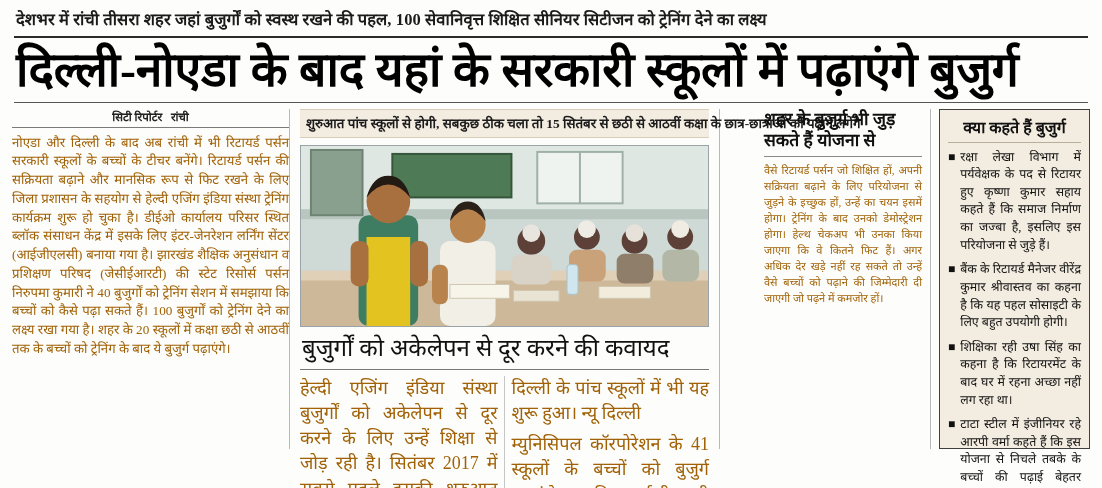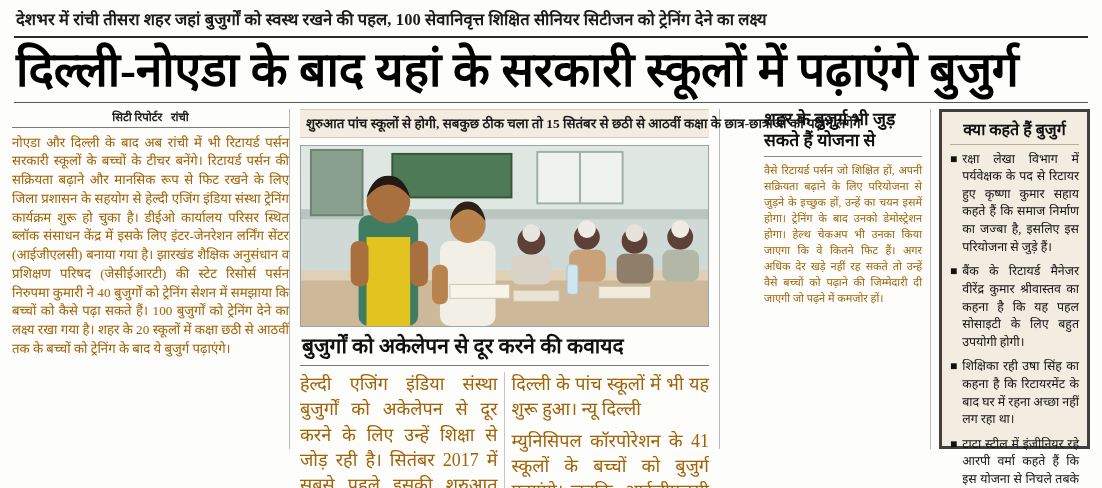--- a/index.html
+++ b/index.html
@@ -130,22 +130,22 @@
     height: 182px;
     background: linear-gradient(#cfd8dc, #b9c3c7);
     position: relative;
     overflow: hidden;
     border: 1px solid #9aa3a7;
     box-sizing: border-box;
   }
   .photo svg { display: block; width: 100%; height: 100%; }
 
   .photo-caption {
-    font-size: 21px;
-    font-weight: bold;
+    font-size: 24px;
+    font-weight: normal;
     color: #111;
     line-height: 1.2;
     padding: 7px 2px 6px 2px;
     white-space: nowrap;
   }
   .caption-rule {
     border: none;
     border-top: 1px solid #777;
     margin: 0 0 6px 0;
   }
@@ -167,21 +167,21 @@
   .sub-head-rule {
     border: none;
     border-top: 1px solid #8a8a8a;
     margin: 0 0 6px 0;
   }
   .col-right .para { font-size: 11px; line-height: 1.45; }
 
   
   .box {
     background: #f3ece0;
-    border: 3px solid #404040;
+    border: 1px solid #404040;
     box-sizing: border-box;
     padding: 6px 8px 8px 8px;
     height: 100%;
   }
   .box-title {
     text-align: center;
     font-size: 16px;
     font-weight: bold;
     color: #111;
     padding-bottom: 4px;

